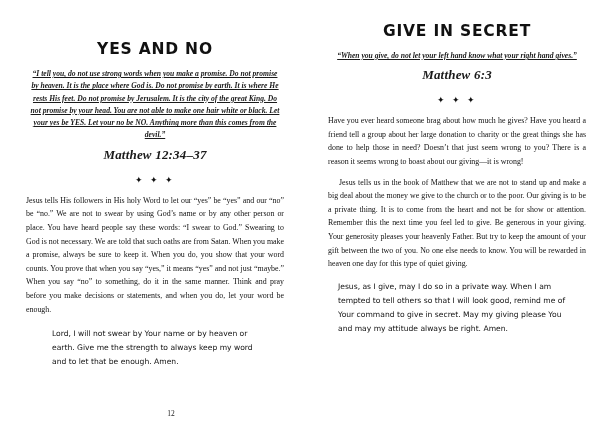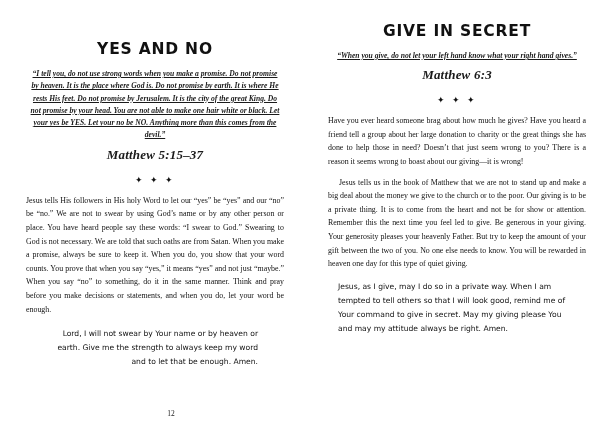--- a/index.html
+++ b/index.html
@@ -96,21 +96,21 @@
   }
   .prayer {
     font-family: "DejaVu Sans", sans-serif;
     font-size: 7.6px;
     line-height: 1.85;
     color: #111111;
     margin: 9px 8px 0 10px;
     text-align: left;
   }
   .prayer.centered {
-    text-align: right;
+    text-align: left;
     margin: 11px 26px 16px 26px;
   }
   .folio {
     position: absolute;
     bottom: 14px;
     width: 100%;
     left: 18px;
     text-align: center;
     font-family: "Liberation Serif", serif;
     font-size: 7.5px;
@@ -118,21 +118,21 @@
   }
 </style>
 </head>
 <body>
 
 <div class="spread">
 
   <div class="page page-left">
     <h1 class="title">YES AND NO</h1>
     <div class="verse">“I tell you, do not use strong words when you make a promise. Do not promise by heaven. It is the place where God is. Do not promise by earth. It is where He rests His feet. Do not promise by Jerusalem. It is the city of the great King. Do not promise by your head. You are not able to make one hair white or black. Let your yes be YES. Let your no be NO. Anything more than this comes from the devil.”</div>
-    <div class="verse-ref">Matthew 5:15–37</div>
+    <div class="verse-ref">Matthew 12:34–37</div>
     <div class="divider">
       <span>✦ ✦ ✦</span>
     </div>
     <p class="body-text">Jesus tells His followers in His holy Word to let our “yes” be “yes” and our “no” be “no.” We are not to swear by using God’s name or by any other person or place. You have heard people say these words: “I swear to God.” Swearing to God is not necessary. We are told that such oaths are from Satan. When you make a promise, always be sure to keep it. When you do, you show that your word counts. You prove that when you say “yes,” it means “yes” and not just “maybe.” When you say “no” to something, do it in the same manner. Think and pray before you make decisions or statements, and when you do, let your word be enough.</p>
     <div class="prayer centered">Lord, I will not swear by Your name or by heaven or earth. Give me the strength to always keep my word and to let that be enough. Amen.</div>
     <div class="folio">12</div>
   </div>
 
   <div class="gutter"></div>
 

